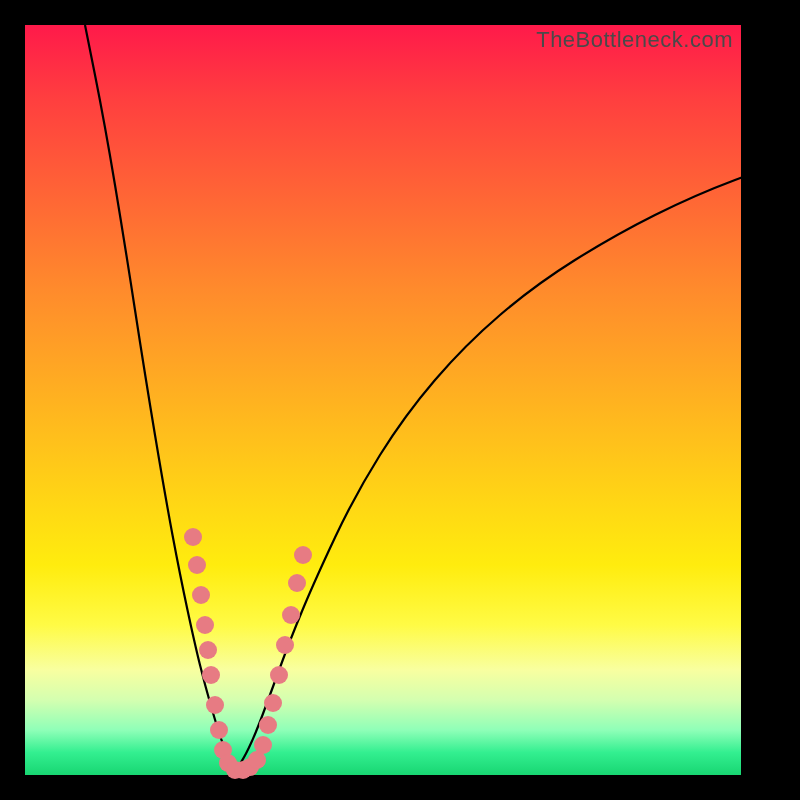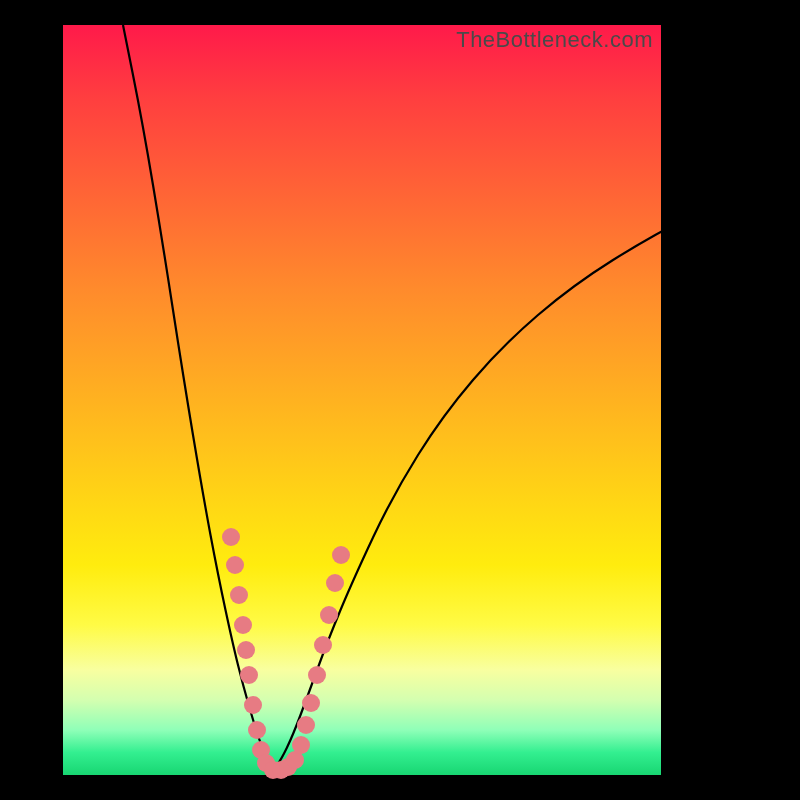--- a/index.html
+++ b/index.html
@@ -2,36 +2,35 @@
 <html><head>
 <meta charset="utf-8">
 <style>
   * { margin: 0; padding: 0; box-sizing: border-box; }
   html, body { width: 800px; height: 800px; overflow: hidden; }
   body { background: #000; font-family: Arial, sans-serif; }
   .chart-frame { position: relative; width: 800px; height: 800px; }
   .plot-area {
     position: absolute;
     left: 25px; top: 25px;
-    width: 598px; height: 750px;
+    width: 716px; height: 750px;
     background: linear-gradient(to bottom,
       #ff1a4a 0%,
       #ff3f3f 10%,
       #ff6336 22%,
       #ff8a2c 35%,
       #ffb220 50%,
       #ffd216 62%,
       #ffec0e 72%,
       #fffb45 80%,
       #f8ffa0 86%,
       #d4ffb0 90%,
       #8fffb8 94%,
       #33ef90 97%,
       #18d672 100%);
-    margin-left: 38px;
   }
   .watermark {
     position: absolute;
     top: 2px; right: 8px;
     color: #4a4a4a;
     font-size: 22px;
     font-weight: 500;
     letter-spacing: 0.5px;
   }
   svg.curves {

